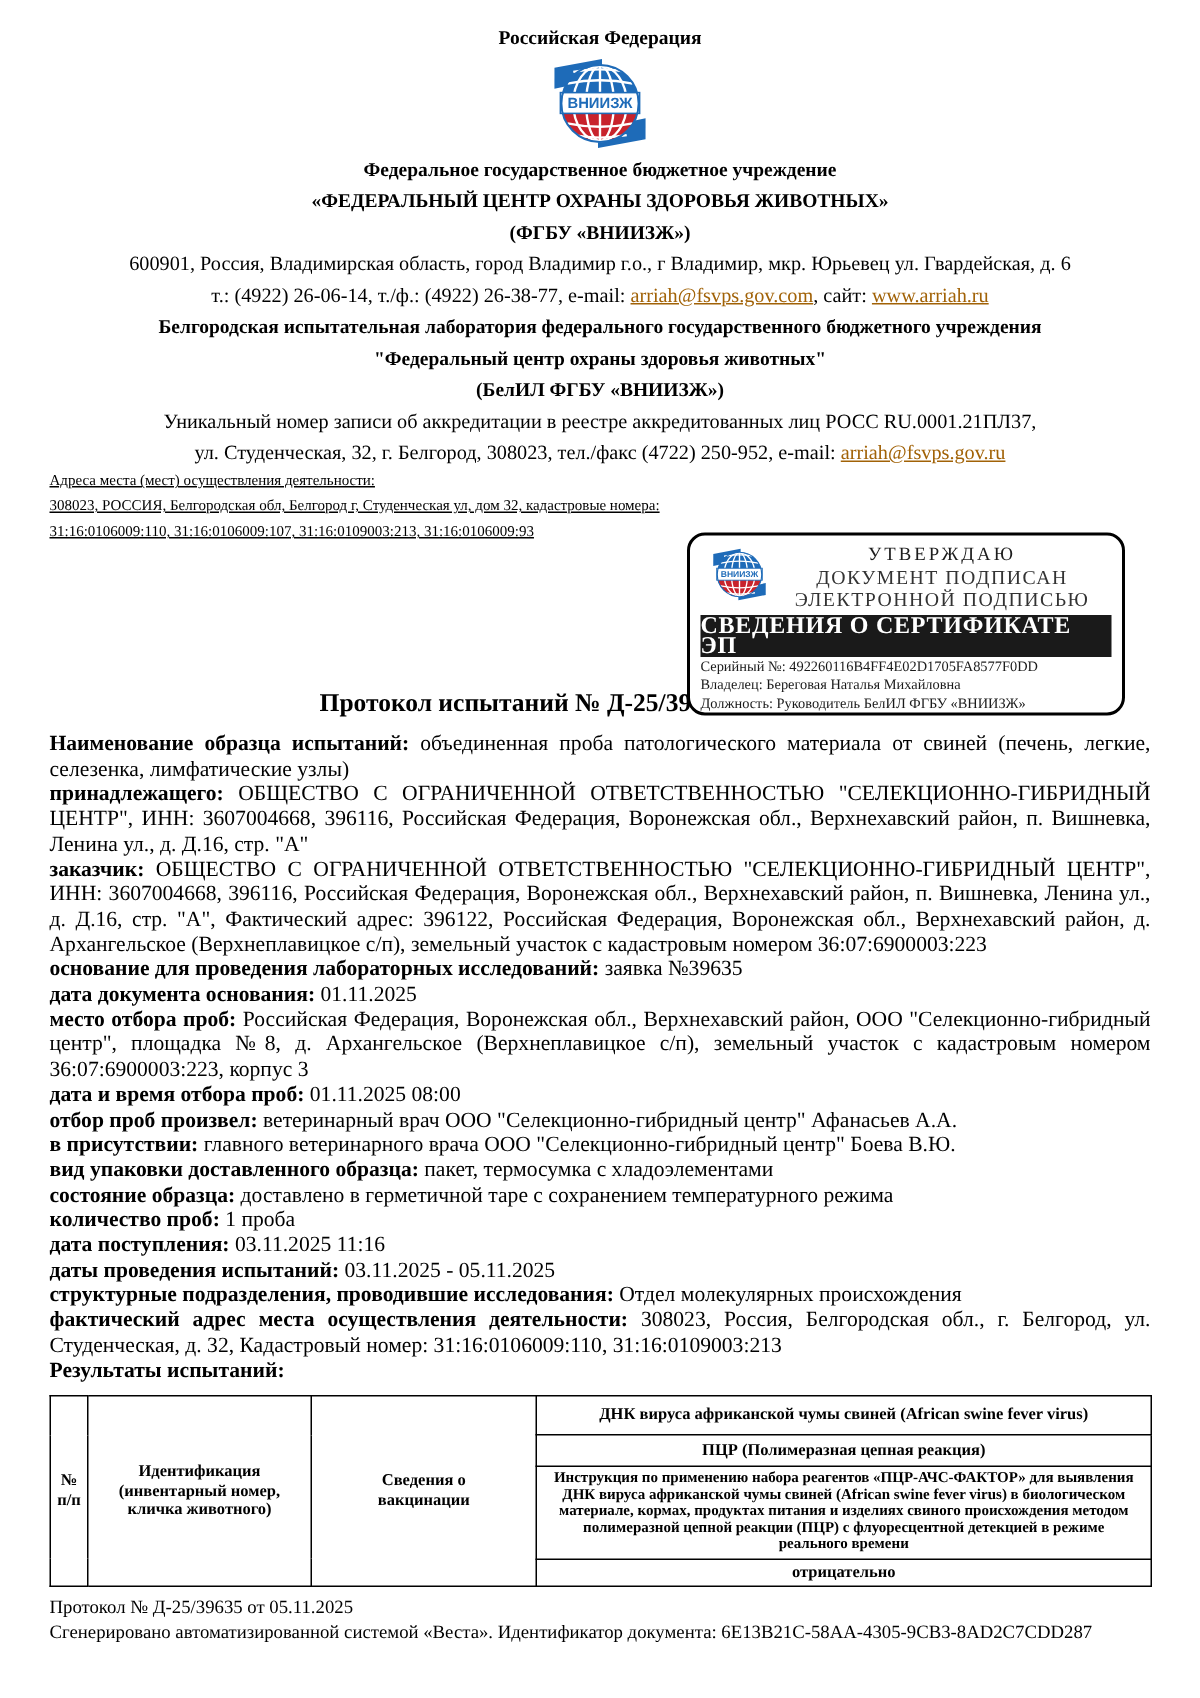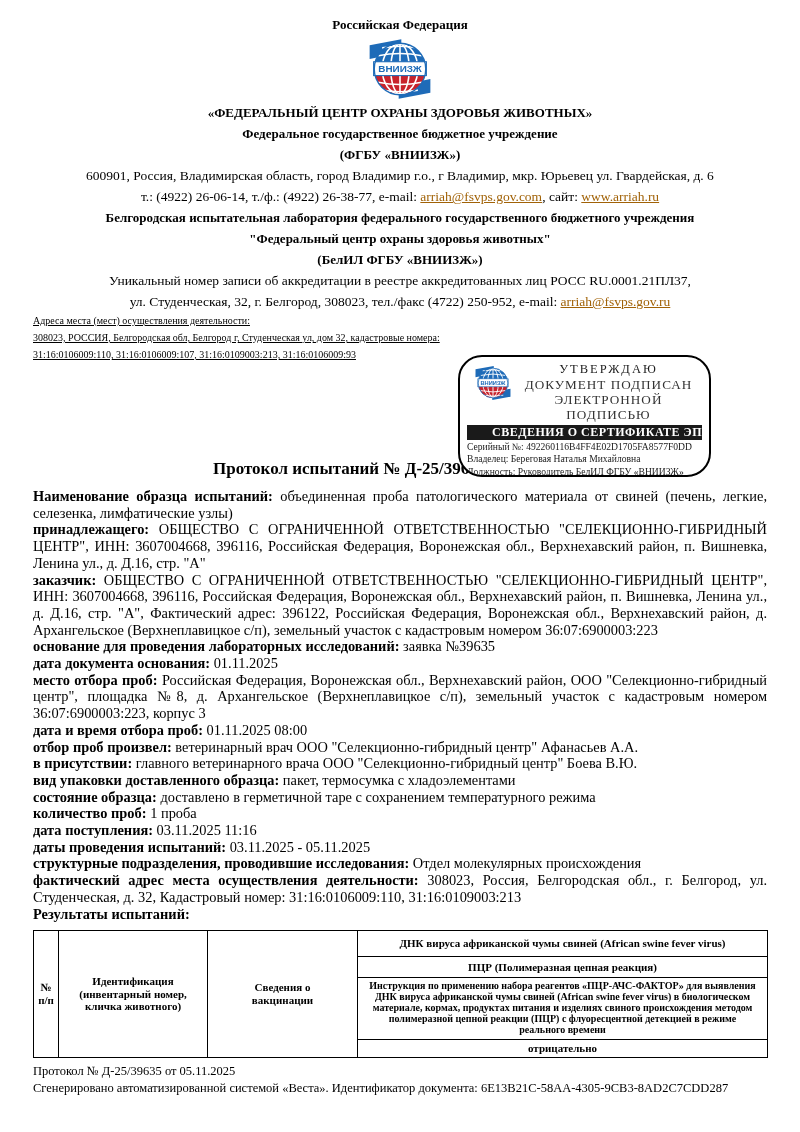--- a/index.html
+++ b/index.html
@@ -13,31 +13,31 @@
   .hline { font-size:13px; font-weight:bold; line-height:21px; text-align:center; }
   .haddr { font-size:13.5px; font-weight:normal; line-height:21px; text-align:center; }
   .hsmall { font-size:10px; font-weight:normal; line-height:17px; text-align:left;text-decoration:underline; }
   .lnk { color:#a16207; text-decoration:underline; cursor:pointer; }
 
   .logo-wrap { height:66px; text-align:center; margin:1px 0 0 0; }
   .logo-main { width:80px; height:66px; }
 
   
   .stamp {
-    position:absolute; left:458px; top:355px; width:253px; height:122px;
-    border:2.5px solid #000; border-radius:24px; background:#fff;
+    position:absolute; left:458px; top:355px; width:292px; height:122px;
+    border:2.5px solid #000; border-radius:12px; background:#fff;
     padding:5px 7px 0 7px; overflow:hidden;
   }
   .stamp-logo { position:absolute; left:10px; top:7px; width:46px; height:38px; }
   .stamp-head { margin-left:48px; text-align:center; }
   .stamp-approve { font-size:12.5px; line-height:15px; letter-spacing:2px; color:#1c1c1c; }
   .stamp-signed { font-size:13.2px; line-height:15px; letter-spacing:1px; color:#333; }
   .cert-bar {
-    margin-top:3px; background:#1a1a1a; color:#fff; text-align:right;
-    font-size:12px; font-weight:bold; letter-spacing:0.5px; line-height:13px; padding:1px 0;
+    margin-top:3px; background:#1a1a1a; color:#fff; text-align:left;
+    font-size:16px; font-weight:bold; letter-spacing:0.5px; line-height:13px; padding:1px 0;
   }
   .stamp-line { font-size:9.6px; line-height:12.2px; color:#1a1a1a; text-align:left; margin-top:0.5px; }
   .stamp-line:first-of-type { margin-top:3px; }
 
   
   .doc-title { margin-top:95px; text-align:center; font-size:17px; font-weight:bold; line-height:22px; }
   .bodytext { margin-top:8px; font-size:14.4px; line-height:16.7px; text-align:justify; }
   .bodytext p { margin:0; }
   .lbl { font-weight:bold; }
 
@@ -89,22 +89,22 @@
 <div class="page">
 
   <div class="hline">Российская Федерация</div>
 
   <div class="logo-wrap">
     <svg class="logo-main">
         <use href="#vniizh-logo"></use>
       </svg>
   </div>
 
+  <div class="hline">Федеральное государственное бюджетное учреждение</div>
   <div class="hline">«ФЕДЕРАЛЬНЫЙ ЦЕНТР ОХРАНЫ ЗДОРОВЬЯ ЖИВОТНЫХ»</div>
-  <div class="hline">Федеральное государственное бюджетное учреждение</div>
   <div class="hline">(ФГБУ «ВНИИЗЖ»)</div>
   <div class="haddr">600901, Россия, Владимирская область, город Владимир г.о., г Владимир, мкр. Юрьевец ул. Гвардейская, д. 6</div>
   <div class="haddr"><span>т.: (4922) 26-06-14, т./ф.: (4922) 26-38-77, e-mail: </span><a class="lnk">arriah@fsvps.gov.com</a><span>, сайт: </span><a class="lnk">www.arriah.ru</a></div>
   <div class="hline">Белгородская испытательная лаборатория федерального государственного бюджетного учреждения</div>
   <div class="hline">"Федеральный центр охраны здоровья животных"</div>
   <div class="hline">(БелИЛ ФГБУ «ВНИИЗЖ»)</div>
   <div class="haddr">Уникальный номер записи об аккредитации в реестре аккредитованных лиц РОСС RU.0001.21ПЛ37,</div>
   <div class="haddr"><span>ул. Студенческая, 32, г. Белгород, 308023, тел./факс (4722) 250-952, e-mail: </span><a class="lnk">arriah@fsvps.gov.ru</a></div>
   <div class="hsmall">Адреса места (мест) осуществления деятельности:</div>
   <div class="hsmall">308023, РОССИЯ, Белгородская обл, Белгород г, Студенческая ул, дом 32, кадастровые номера:</div>

